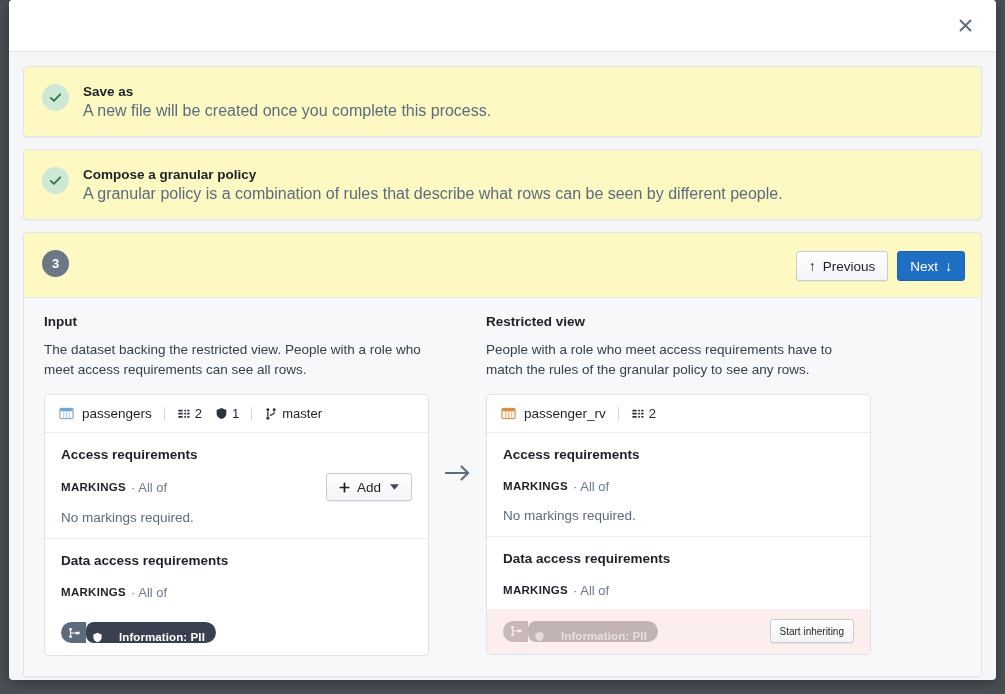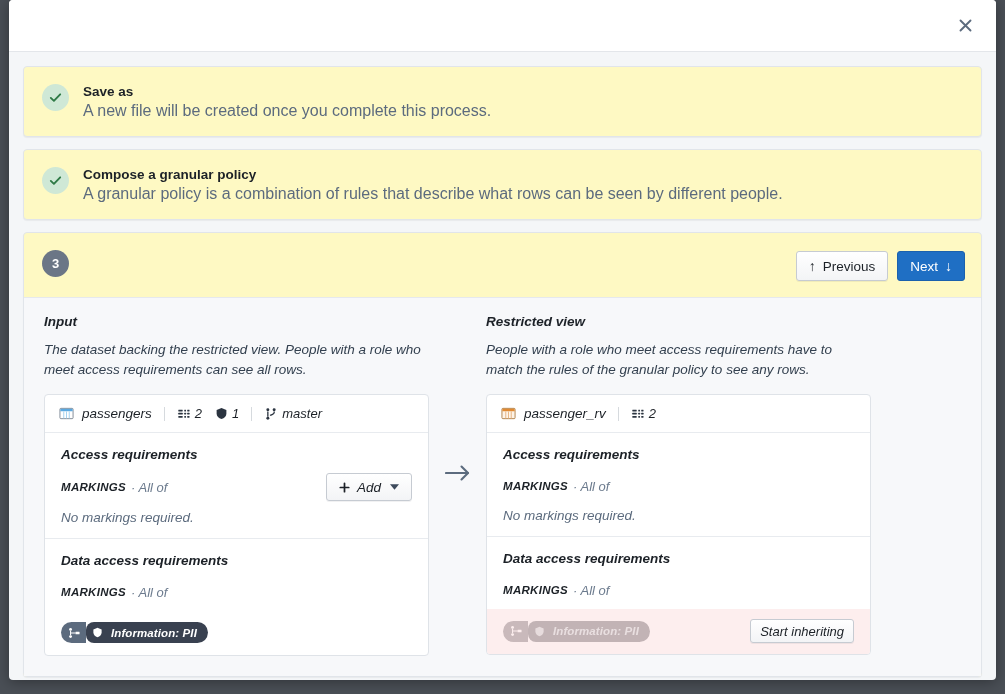--- a/index.html
+++ b/index.html
@@ -140,36 +140,36 @@
   }
   .btn-primary {
     background: #1f6fc4;
     border: 1px solid #1b61ad;
     color: #ffffff;
     font-weight: normal;
   }
   .btn-small {
     height: 24px;
     padding: 0 9px;
-    font-size: 13px;
+    font-size: 10px;
     border-radius: 3px;
   }
 
   .arrow-glyph { font-size: 14px; line-height: 1; }
 
   
   .step-body {
     border-top: 1px solid #e6e9ed;
     background: #f7f8fa;
     padding: 16px 20px 20px 20px;
     display: flex;
     align-items: flex-start;
     gap: 0;
   }
-  .compare-col { width: 385px; display: flex; flex-direction: column; font-style: italic; }
+  .compare-col { width: 385px; display: flex; flex-direction: column; }
   .col-title {
     font-size: 13.5px;
     font-weight: bold;
     color: #1c2127;
     margin-bottom: 11px;
   }
   .col-desc {
     font-size: 13.5px;
     color: #33404f;
     line-height: 1.45;
@@ -271,22 +271,22 @@
   .pill-left {
     display: flex;
     align-items: center;
     justify-content: center;
     padding: 0 6px 0 7px;
     background: #5c6b7e;
     color: #ffffff;
   }
   .pill-right {
     display: flex;
-    align-items: center;
-    gap: 8px;
+    align-items: flex-end;
+    gap: 16px;
     padding: 0 11px 0 6px;
     background: #394150;
     color: #ffffff;
     letter-spacing: .1px;
     border-radius: 8px;
   }
   .pill.muted .pill-left { background: #c9b9bb; }
   .pill.muted .pill-right { background: #c2b3b5; }
 
   .spacer { flex: 1; }

